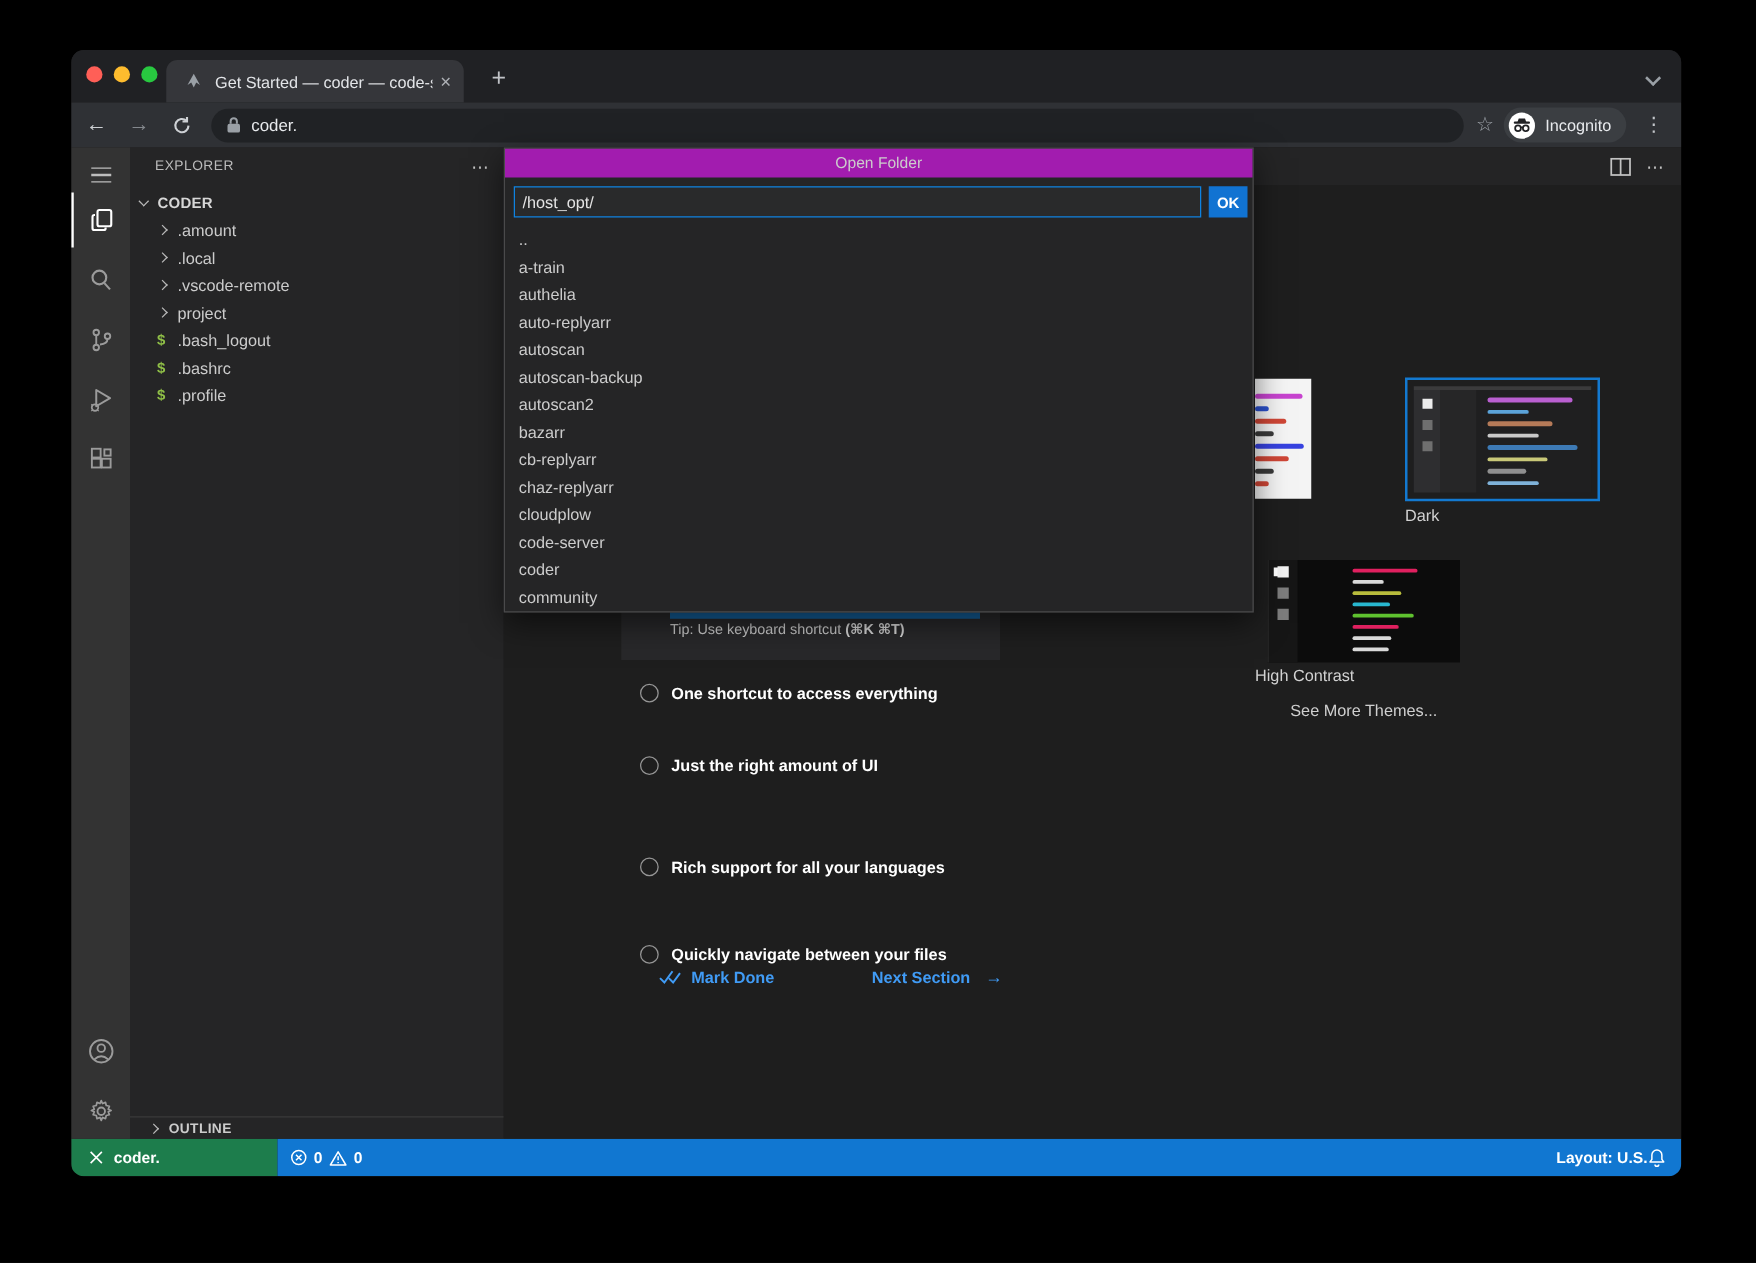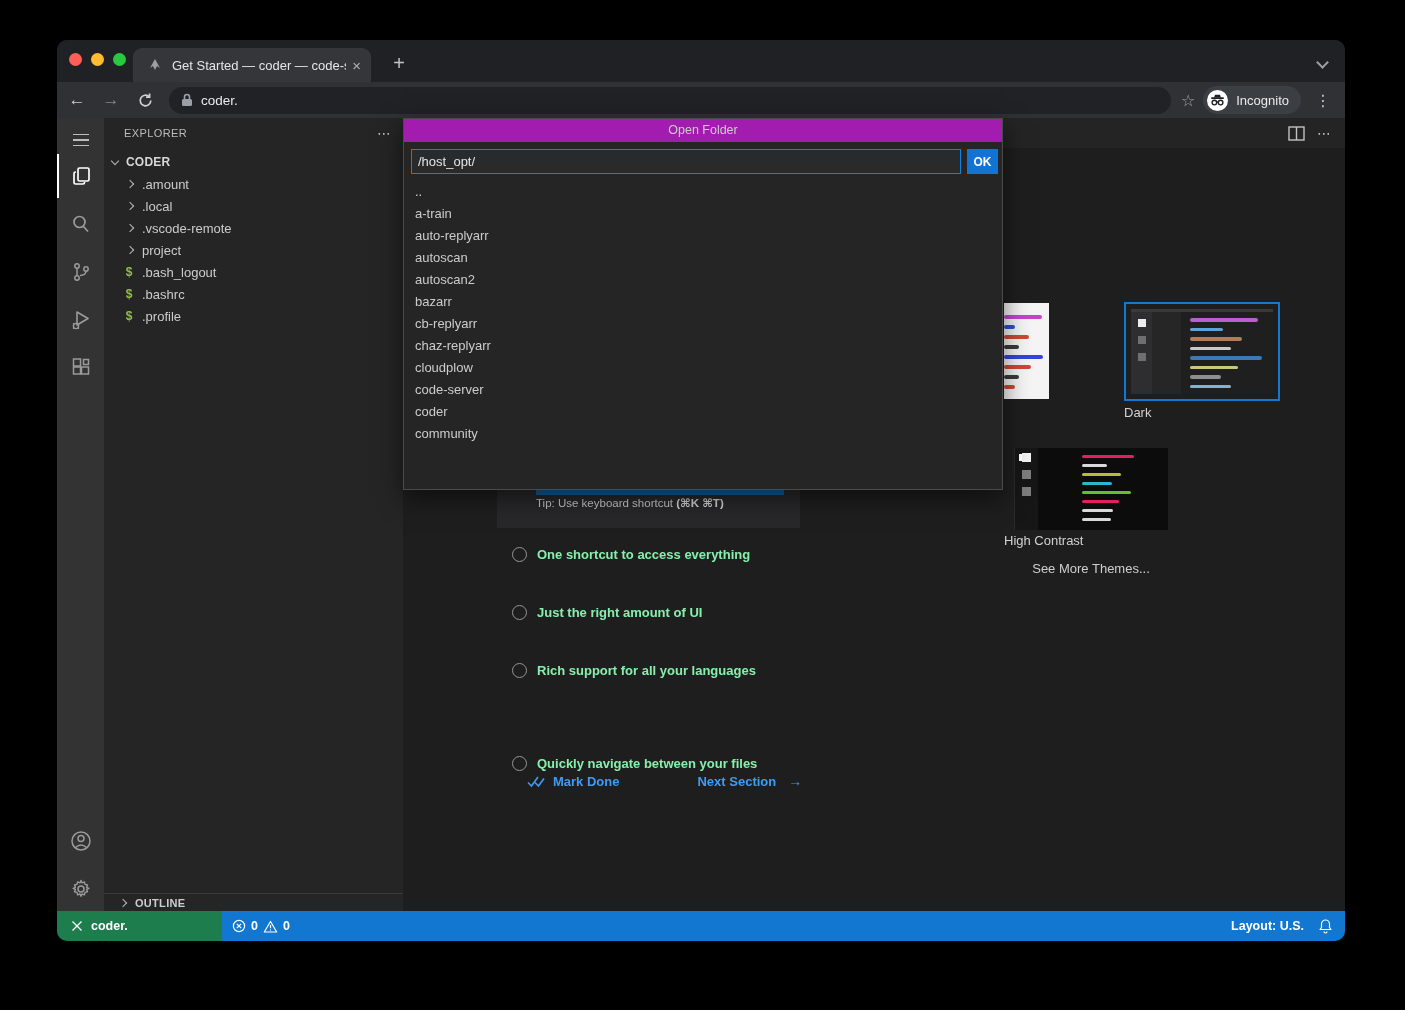--- a/index.html
+++ b/index.html
@@ -71,21 +71,21 @@
     display:flex; justify-content:flex-end; align-items:center; gap:12px; padding-right:14px; color:#c2c2c2; }
   .ed-more { font-size:14px; color:#c2c2c2; }
 
   .tip-tile { position:absolute; left:94px; top:348px; width:303px; height:62px; background:#28282a; }
   .blue-bar { position:absolute; left:133px; top:371px; width:248px; height:6px; background:#13609c; }
   .tip-text { position:absolute; left:133px; top:378px; font-size:11.5px; color:#c9c9c9; }
   .tip-text b { color:#d6d6d6; }
 
   .check-row { position:absolute; left:109px; display:flex; align-items:center; }
   .ring { width:15px; height:15px; border:1.6px solid #969696; border-radius:50%; flex:0 0 auto; }
-  .check-label { margin-left:10px; font-size:13px; font-weight:bold; color:#86efac; }
+  .check-label { margin-left:10px; font-size:13px; font-weight:bold; color:#ffffff; }
 
   .footer-links { position:absolute; left:124px; top:655px; display:flex; align-items:center; }
   .linkblue { color:#409bf5; font-size:13px; font-weight:bold; }
   .markdone-label { margin-left:8px; }
   .nextsection { margin-left:78px; }
   .next-arrow { margin-left:12px; color:#409bf5; font-size:14px; }
 
   
   .thumb-light { position:absolute; left:601px; top:185px; width:45px; height:96px; background:#f4f4f4;
     padding-top:12px; }
@@ -126,21 +126,21 @@
     font-family:"Liberation Sans","DejaVu Sans",sans-serif; }
   .dlg-list { position:absolute; left:0; top:62px; right:0; }
   .dlg-item { height:22px; line-height:22px; padding-left:11px; color:#cccccc; font-size:13px; }
 
   
   .statusbar { height:30px; display:flex; font-size:12.5px; color:#ffffff; }
   .sb-remote { width:165px; background:#1d7d4c; display:flex; align-items:center; padding-left:14px; gap:8px;
     font-weight:bold; }
   .sb-main { flex:1; background:#1177d1; display:flex; align-items:center; }
   .sb-problems { display:flex; align-items:center; gap:5px; margin-left:10px; font-weight:bold; }
-  .sb-right { margin-left:auto; display:flex; align-items:center; gap:14px; padding-right:12px; font-weight:bold; }
+  .sb-right { margin-left:auto; display:flex; align-items:center; padding-right:12px; font-weight:bold; }
   svg { display:block; }
 </style>
 </head>
 <body>
 
 <div class="window">
 
   <div class="tabstrip">
     <div class="lights">
       <span class="light red"></span>
@@ -365,21 +365,21 @@
       <div class="tip-text"><span>Tip: Use keyboard shortcut </span><b>(⌘K ⌘T)</b></div>
 
       <div class="check-row" style="top:429px;">
         <span class="ring"></span>
         <span class="check-label">One shortcut to access everything</span>
       </div>
       <div class="check-row" style="top:487px;">
         <span class="ring"></span>
         <span class="check-label">Just the right amount of UI</span>
       </div>
-      <div class="check-row" style="top:545px;">
+      <div class="check-row" style="top:568px;">
         <span class="ring"></span>
         <span class="check-label">Rich support for all your languages</span>
       </div>
       <div class="check-row" style="top:638px;">
         <span class="ring"></span>
         <span class="check-label">Quickly navigate between your files</span>
       </div>
 
       <div class="footer-links">
         <svg width="18" height="13" viewBox="0 0 18 13">
@@ -393,22 +393,24 @@
     </div>
   </div>
 
   <div class="dialog">
     <div class="dlg-title">Open Folder</div>
     <input class="dlg-input" value="/host_opt/" style="">
     <button class="dlg-ok">OK</button>
     <div class="dlg-list">
       <div class="dlg-item">..</div>
       <div class="dlg-item">a-train</div>
+      <div class="dlg-item">authelia</div>
       <div class="dlg-item">auto-replyarr</div>
       <div class="dlg-item">autoscan</div>
+      <div class="dlg-item">autoscan-backup</div>
       <div class="dlg-item">autoscan2</div>
       <div class="dlg-item">bazarr</div>
       <div class="dlg-item">cb-replyarr</div>
       <div class="dlg-item">chaz-replyarr</div>
       <div class="dlg-item">cloudplow</div>
       <div class="dlg-item">code-server</div>
       <div class="dlg-item">coder</div>
       <div class="dlg-item">community</div>
     </div>
   </div>

